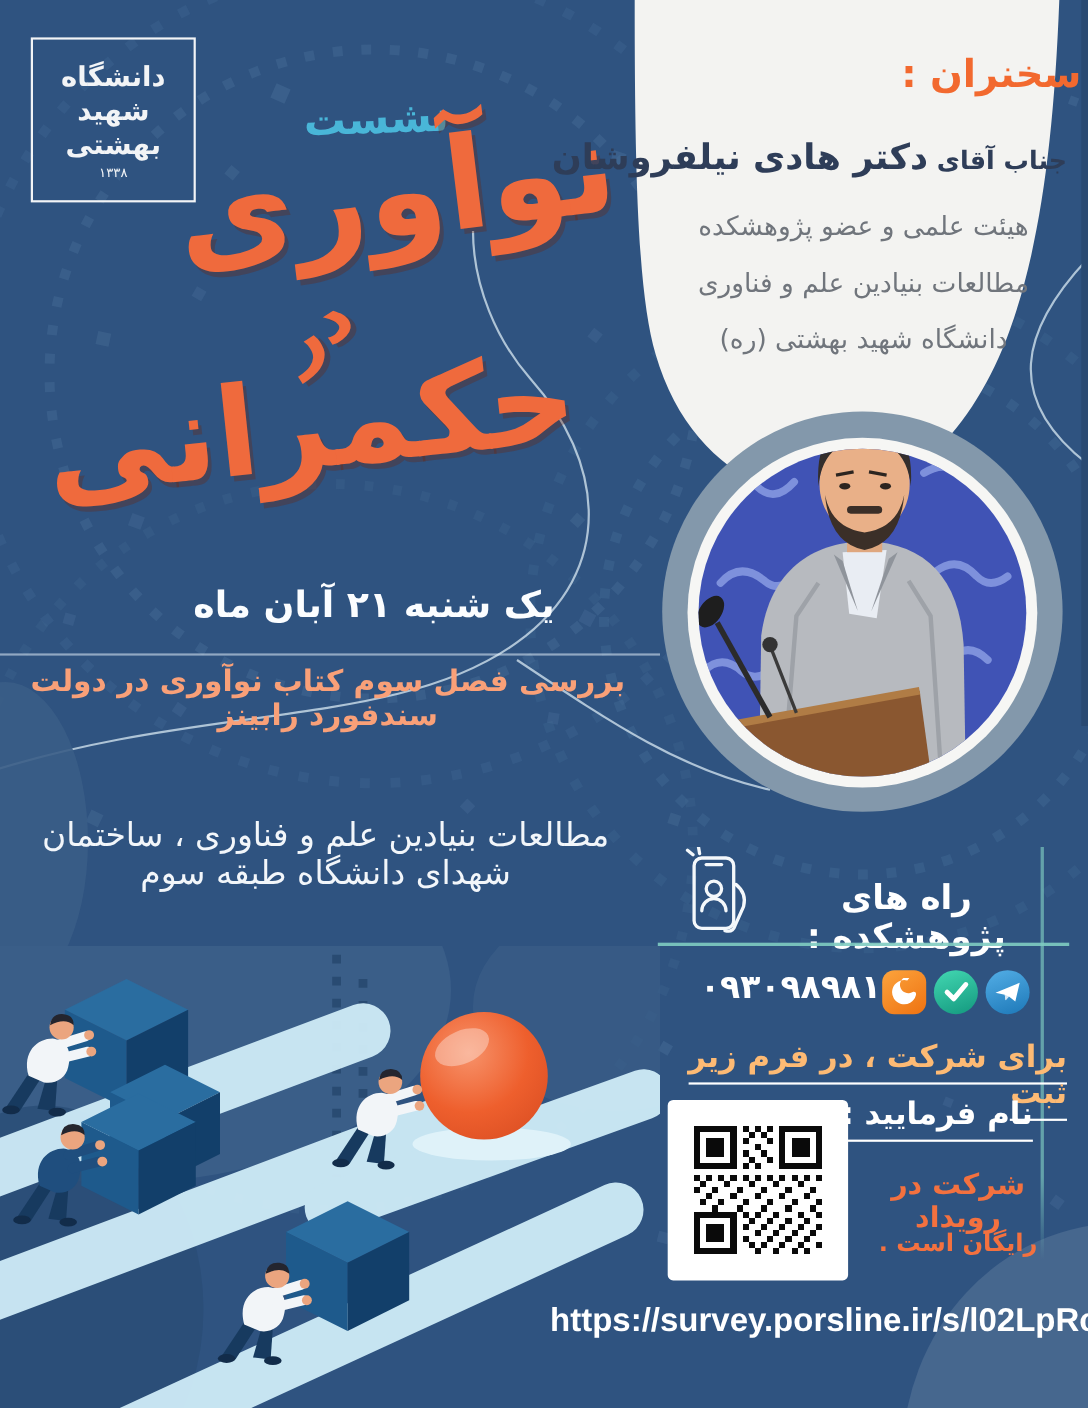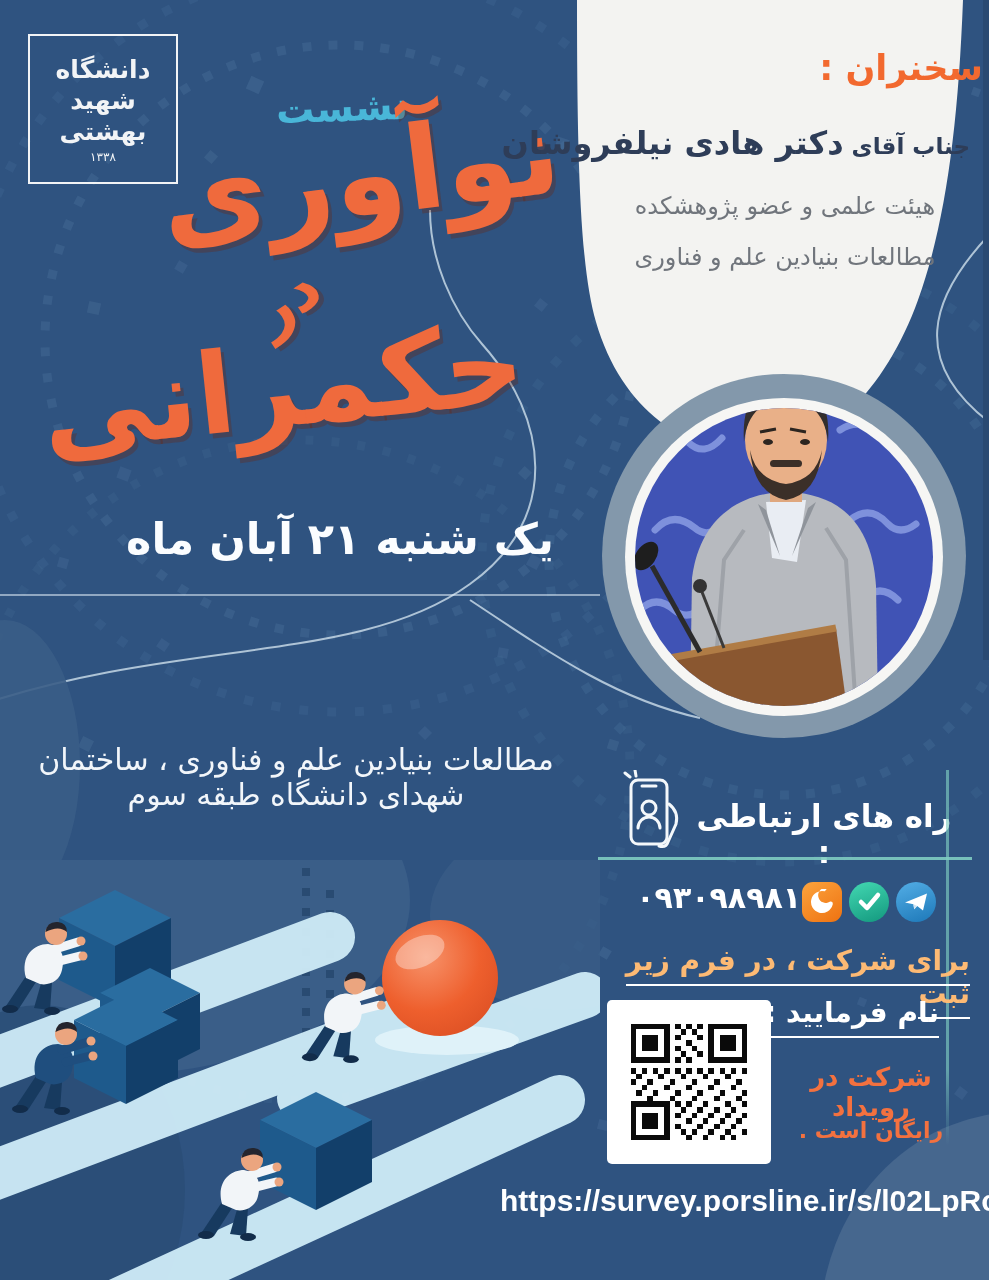--- a/index.html
+++ b/index.html
@@ -21,21 +21,21 @@
         display:flex;flex-direction:column;align-items:center;justify-content:center;color:#f2f4f6;}
   #logo .l{font-weight:bold;font-size:25px;line-height:31px;}
   #logo .y{font-size:12px;margin-top:3px;letter-spacing:2px;}
   
   #speaker-heading{right:46px;top:48px;color:#f2692f;font-size:35px;font-weight:bold;text-align:center;}
   #speaker-name{left:585px;top:124px;width:385px;text-align:center;color:#2e3d58;white-space:nowrap;}
   #speaker-name .pre{font-size:23px;font-weight:bold;}
   #speaker-name .main{font-size:32px;font-weight:bold;}
   .affil{left:600px;width:370px;text-align:center;color:#70757c;font-size:24px;}
   
-  #date{left:110px;top:514px;width:460px;text-align:center;color:#fbfdff;font-size:43px;font-weight:600;}
+  #date{left:110px;top:530px;width:460px;text-align:center;color:#fbfdff;font-size:33px;font-weight:600;}
   #hairline{left:0;top:594px;width:600px;height:2px;background:rgba(225,238,248,.55);}
   #topic{left:8px;top:604px;width:580px;text-align:center;color:#f9a078;font-size:27px;font-weight:bold;}
   #loc1{left:12px;top:688px;width:572px;text-align:center;color:#fff;font-size:27px;font-weight:bold;}
   #loc2{left:2px;top:742px;width:588px;text-align:center;color:#f2f6fa;font-size:30px;}
   
   #contact-heading{left:690px;top:798px;width:268px;text-align:center;color:#fff;font-size:31px;font-weight:bold;}
   #teal-h{left:598px;top:857px;width:374px;height:3px;background:#7fccc1;opacity:.9;}
   #teal-v{left:946px;top:770px;width:3px;height:375px;background:linear-gradient(#7fccc1 80%,rgba(127,204,193,0));opacity:.65;}
   #phone{left:628px;top:880px;width:218px;text-align:center;color:#fff;font-size:30px;font-weight:bold;direction:ltr;}
   #social{left:802px;top:882px;display:flex;gap:7px;align-items:center;}
@@ -157,36 +157,38 @@
   <div class="abs fa big-word" id="word1">نوآوری</div>
   <div class="abs fa big-word" id="connector">در</div>
   <div class="abs fa big-word" id="word2">حکمرانی</div>
 
   <div class="abs fa" id="speaker-heading">سخنران :</div>
   <div class="abs fa" id="speaker-name">
     <span class="pre">جناب آقای </span><span class="main">دکتر هادی نیلفروشان</span>
   </div>
   <div class="abs fa affil" style="top:192px">هیئت علمی و عضو پژوهشکده</div>
   <div class="abs fa affil" style="top:243px">مطالعات بنیادین علم و فناوری</div>
+  <div class="abs fa affil" style="top:294px">دانشگاه شهید بهشتی (ره)</div>
 
   <div class="abs fa" id="date">یک شنبه ۲۱ آبان ماه</div>
   <div class="abs" id="hairline"></div>
+  <div class="abs fa" id="topic">بررسی فصل سوم کتاب نوآوری در دولت  سندفورد رابینز</div>
   <div class="abs fa" id="loc2">مطالعات بنیادین علم و فناوری ، ساختمان شهدای دانشگاه طبقه سوم</div>
 
   <svg class="abs" style="left:622px;top:770px" width="66" height="86" viewBox="0 0 66 86">
     <g fill="none" stroke="#f4f8fb" stroke-width="3" stroke-linecap="round">
       <rect x="9" y="10" width="36" height="64" rx="7"></rect>
       <line x1="20" y1="16" x2="34" y2="16"></line>
       <circle cx="27" cy="38" r="7"></circle>
       <path d="M16,58 a11,11 0 0 1 22,0"></path>
       <path d="M47,34 q10,8 7,20 l-8,18 q-2,6 -9,4"></path>
       <path d="M3,3 l5,4 M13,0 l1,6"></path>
     </g>
   </svg>
-  <div class="abs fa" id="contact-heading">راه های ارتباطی :</div>
+  <div class="abs fa" id="contact-heading">راه های پژوهشکده :</div>
   <div class="abs" id="teal-h"></div>
   <div class="abs" id="teal-v"></div>
   <div class="abs" id="phone">۰۹۳۰۹۸۹۸۱۰۱</div>
 
   <div class="abs" id="social">
     <div class="badge" id="eitaa">
       <svg width="26" height="26" viewBox="0 0 26 26">
         <path d="M13,2 a11,11 0 1 0 11,11 c0,-2.6 -1.8,-3.4 -3.6,-2.2 a7.6,7.6 0 1 1 -7.4,-12.6 c2.2,0.3 3.4,-1.2 3,-3.2 z" fill="#fff" transform="rotate(15 13 13)"></path>
       </svg>
     </div>

